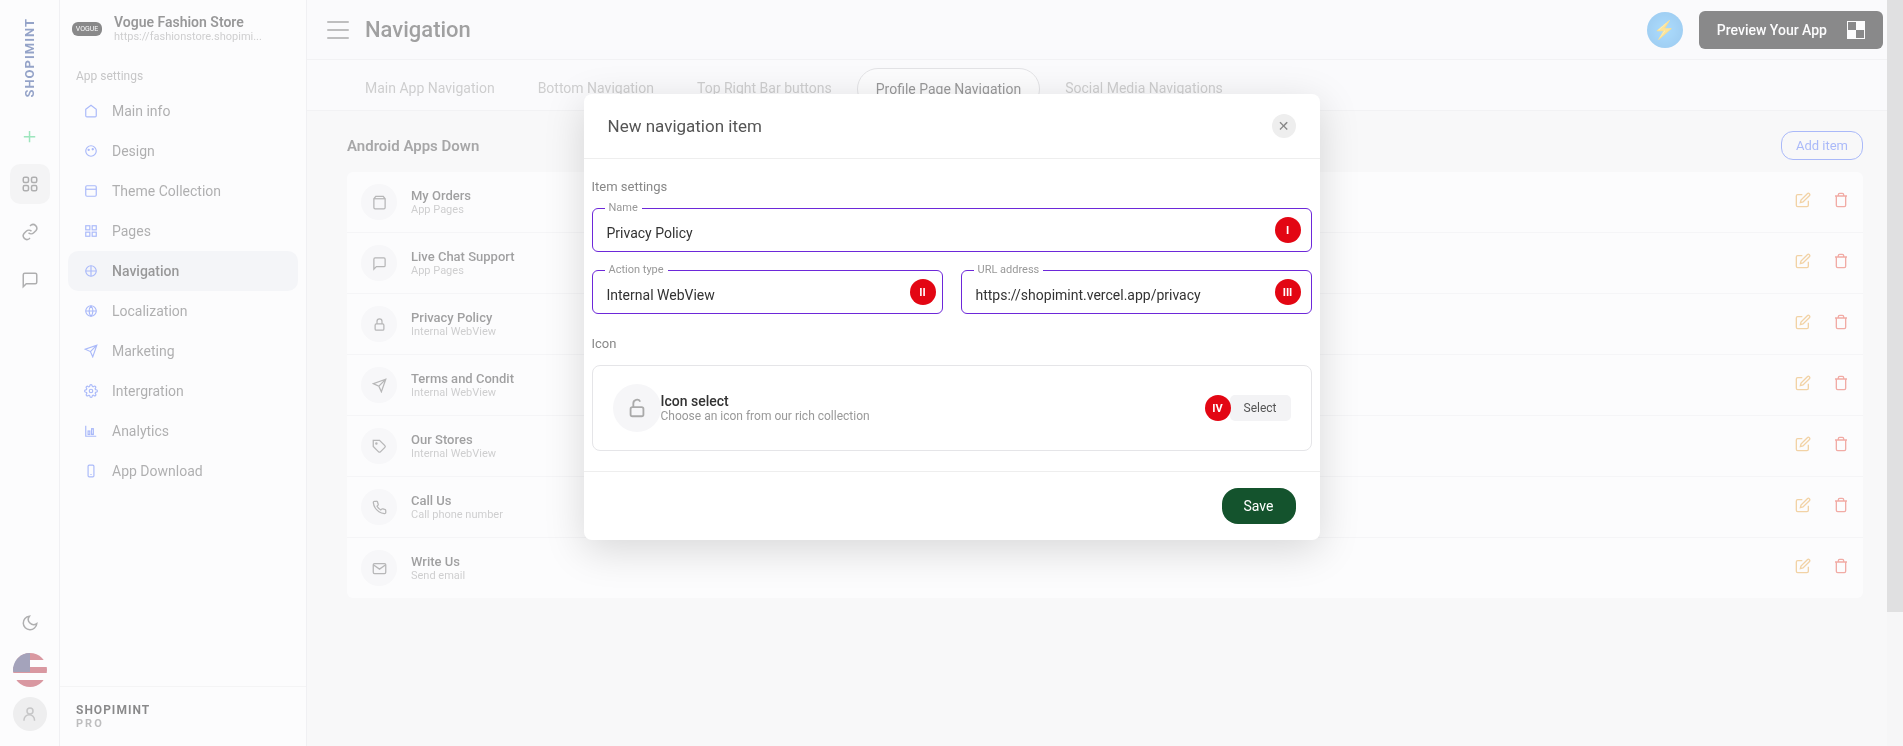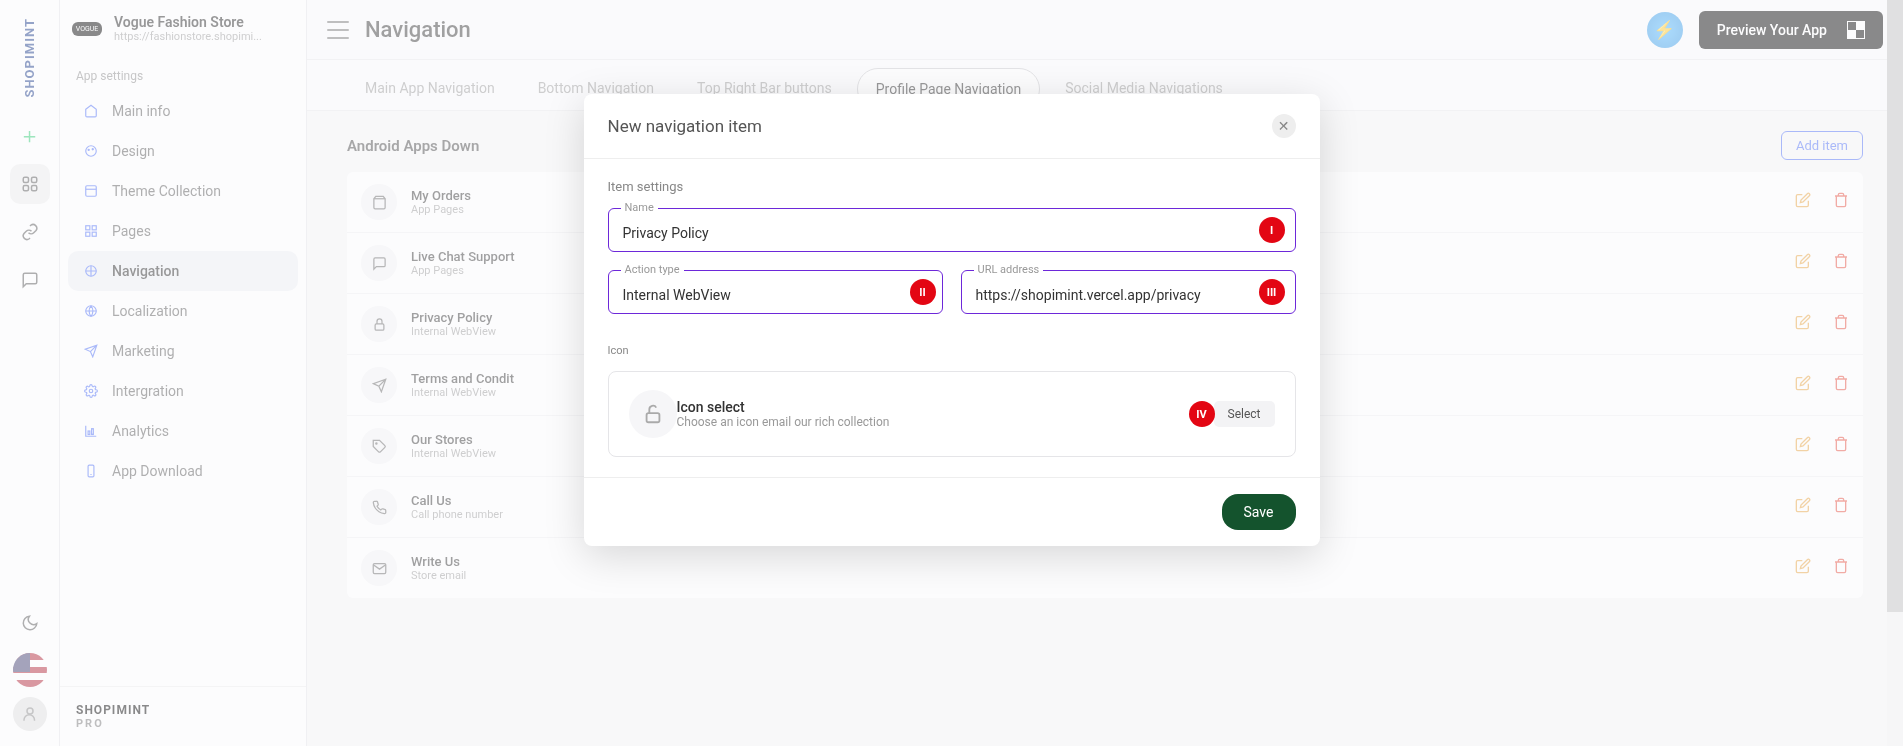--- a/index.html
+++ b/index.html
@@ -35,45 +35,45 @@
 .top-right{margin-left:auto;display:flex;gap:16px;align-items:center}
 .bolt{width:36px;height:36px;border-radius:50%;background:radial-gradient(circle,#4db8ff,#2a8fe0);display:flex;align-items:center;justify-content:center;color:#fff;font-size:18px}
 .preview-btn{background:#000;color:#fff;border-radius:6px;padding:10px 18px;display:flex;align-items:center;gap:20px;font-size:14px;font-weight:500}
 .qr{width:18px;height:18px;background:conic-gradient(#fff 25%,transparent 25% 50%,#fff 50% 75%,transparent 75%);border:1px solid #fff}
 .tabs{display:flex;gap:7px;padding:8px 40px 0;border-bottom:1px solid #e8e8eb;background:#fbfbfc}
 .tab{padding:12px 18px;font-size:14px;color:#999;cursor:pointer;border-radius:20px}
 .tab.active{color:#222;border:1px solid #c8c8cc;border-radius:22px;background:#fff}
 .content{padding:20px 40px}
 .content-head{display:flex;align-items:center;margin-bottom:12px}
 .content-title{font-size:15px;font-weight:600;color:#444}
-.add-btn{margin-left:auto;border:1px solid #4a6cf7;color:#4a6cf7;background:transparent;padding:6px 14px;border-radius:6px;font-size:13px;cursor:pointer}
+.add-btn{margin-left:auto;border:1px solid #4a6cf7;color:#4a6cf7;background:transparent;padding:6px 14px;border-radius:12px;font-size:13px;cursor:pointer}
 .list{background:#fff;border-radius:6px}
 .row{display:flex;align-items:center;padding:12px 14px;border-bottom:1px solid #f0f0f2}
 .row:last-child{border-bottom:none}
 .row-ic{width:36px;height:36px;border-radius:50%;background:#f3f3f5;display:flex;align-items:center;justify-content:center;color:#666;font-size:15px;margin-right:14px}
 .row-text{display:flex;flex-direction:column}
 .row-title{font-size:13px;color:#333;font-weight:500}
 .row-sub{font-size:11px;color:#999}
 .row-actions{margin-left:auto;display:flex;gap:22px}
 .edit-ic{color:#e8a33d;cursor:pointer}
 .del-ic{color:#e74c3c;cursor:pointer}
 .overlay{position:absolute;inset:0;background:rgba(250,250,252,0.55);display:flex;align-items:flex-start;justify-content:center;padding-top:94px}
 .modal{width:736px;background:#fff;border-radius:8px;box-shadow:0 10px 40px rgba(0,0,0,0.15)}
 .modal-head{display:flex;align-items:center;padding:20px 24px;border-bottom:1px solid #eee}
 .modal-title{font-size:17px;color:#555;font-weight:400}
 .close{margin-left:auto;width:24px;height:24px;border-radius:50%;background:#eee;display:flex;align-items:center;justify-content:center;color:#888;cursor:pointer;font-size:14px}
-.modal-body{padding:20px 24px}
+.modal-body{padding:20px 8px}
 .field-group-label{font-size:13px;color:#888;margin-bottom:14px}
 .field{position:relative;border:1px solid #6d28d9;border-radius:6px;padding:16px 14px 10px;margin-bottom:18px}
 .field-label{position:absolute;top:-8px;left:12px;background:#fff;padding:0 4px;font-size:11px;color:#999}
 .field-value{font-size:14px;color:#333}
 .two-col{display:flex;gap:18px}
 .two-col .field{flex:1}
 .marker{position:absolute;width:26px;height:26px;border-radius:50%;background:#e30613;color:#fff;font-size:11px;font-weight:700;display:flex;align-items:center;justify-content:center}
-.section-label-modal{font-size:11px;color:#888;margin:12px 0 14px}
+.section-label-modal{font-size:13px;color:#888;margin:4px 0 14px}
 .icon-box{border:1px solid #e5e5e8;border-radius:8px;padding:18px 20px;display:flex;align-items:center;position:relative}
 .icon-preview{width:48px;height:48px;border-radius:50%;background:#f6f6f8;display:flex;align-items:center;justify-content:center;color:#aaa;font-size:22px}
 .icon-text{flex:1}
 .icon-title{font-size:14px;color:#333;font-weight:500}
 .icon-sub{font-size:12px;color:#999}
 .select-btn{background:#f3f3f5;border:none;padding:6px 14px;border-radius:5px;font-size:12px;color:#555;cursor:pointer}
 .modal-foot{padding:16px 24px;display:flex;justify-content:flex-end;border-top:1px solid #eee}
 .save-btn{background:#14532d;color:#fff;border:none;padding:10px 22px;border-radius:16px;font-size:14px;cursor:pointer}
 svg{width:1em;height:1em}
 .scrollbar{position:absolute;right:0;top:0;width:16px;height:100%;background:#f1f1f1}
@@ -384,21 +384,21 @@
           </div>
         <div class="row">
             <div class="row-ic">
               <svg viewBox="0 0 24 24" fill="none" stroke="currentColor" stroke-width="2">
                 <rect x="2" y="4" width="20" height="16" rx="2"></rect>
                 <path d="M22 6l-10 7L2 6"></path>
               </svg>
             </div>
             <div class="row-text">
               <div class="row-title">Write Us</div>
-              <div class="row-sub">Store email</div>
+              <div class="row-sub">Send email</div>
             </div>
             <div class="row-actions">
               <span class="edit-ic"><svg viewBox="0 0 24 24" fill="none" stroke="currentColor" stroke-width="2" style="width:16px;height:16px">
                   <path d="M11 4H4a2 2 0 0 0-2 2v14a2 2 0 0 0 2 2h14a2 2 0 0 0 2-2v-7"></path>
                   <path d="M18.5 2.5a2.121 2.121 0 0 1 3 3L12 15l-4 1 1-4 9.5-9.5z"></path>
                 </svg></span>
               <span class="del-ic"><svg viewBox="0 0 24 24" fill="none" stroke="currentColor" stroke-width="2" style="width:16px;height:16px">
                   <path d="M3 6h18M8 6V4a2 2 0 0 1 2-2h4a2 2 0 0 1 2 2v2m3 0v14a2 2 0 0 1-2 2H7a2 2 0 0 1-2-2V6h14z"></path>
                 </svg></span>
             </div>
@@ -439,21 +439,21 @@
       <div class="section-label-modal">Icon</div>
       <div class="icon-box">
         <div class="icon-preview">
           <svg viewBox="0 0 24 24" fill="none" stroke="currentColor" stroke-width="2">
               <rect x="5" y="11" width="14" height="10" rx="2"></rect>
               <path d="M8 11V7a4 4 0 0 1 7.5-2"></path>
             </svg>
         </div>
         <div class="icon-text">
           <div class="icon-title">Icon select</div>
-          <div class="icon-sub">Choose an icon email our rich collection</div>
+          <div class="icon-sub">Choose an icon from our rich collection</div>
         </div>
         <div class="marker" style="right:80px;top:50%;transform:translateY(-50%)">IV</div>
         <button class="select-btn">Select</button>
       </div>
     </div>
     <div class="modal-foot">
       <button class="save-btn">Save</button>
     </div>
   </div>
 </div>

